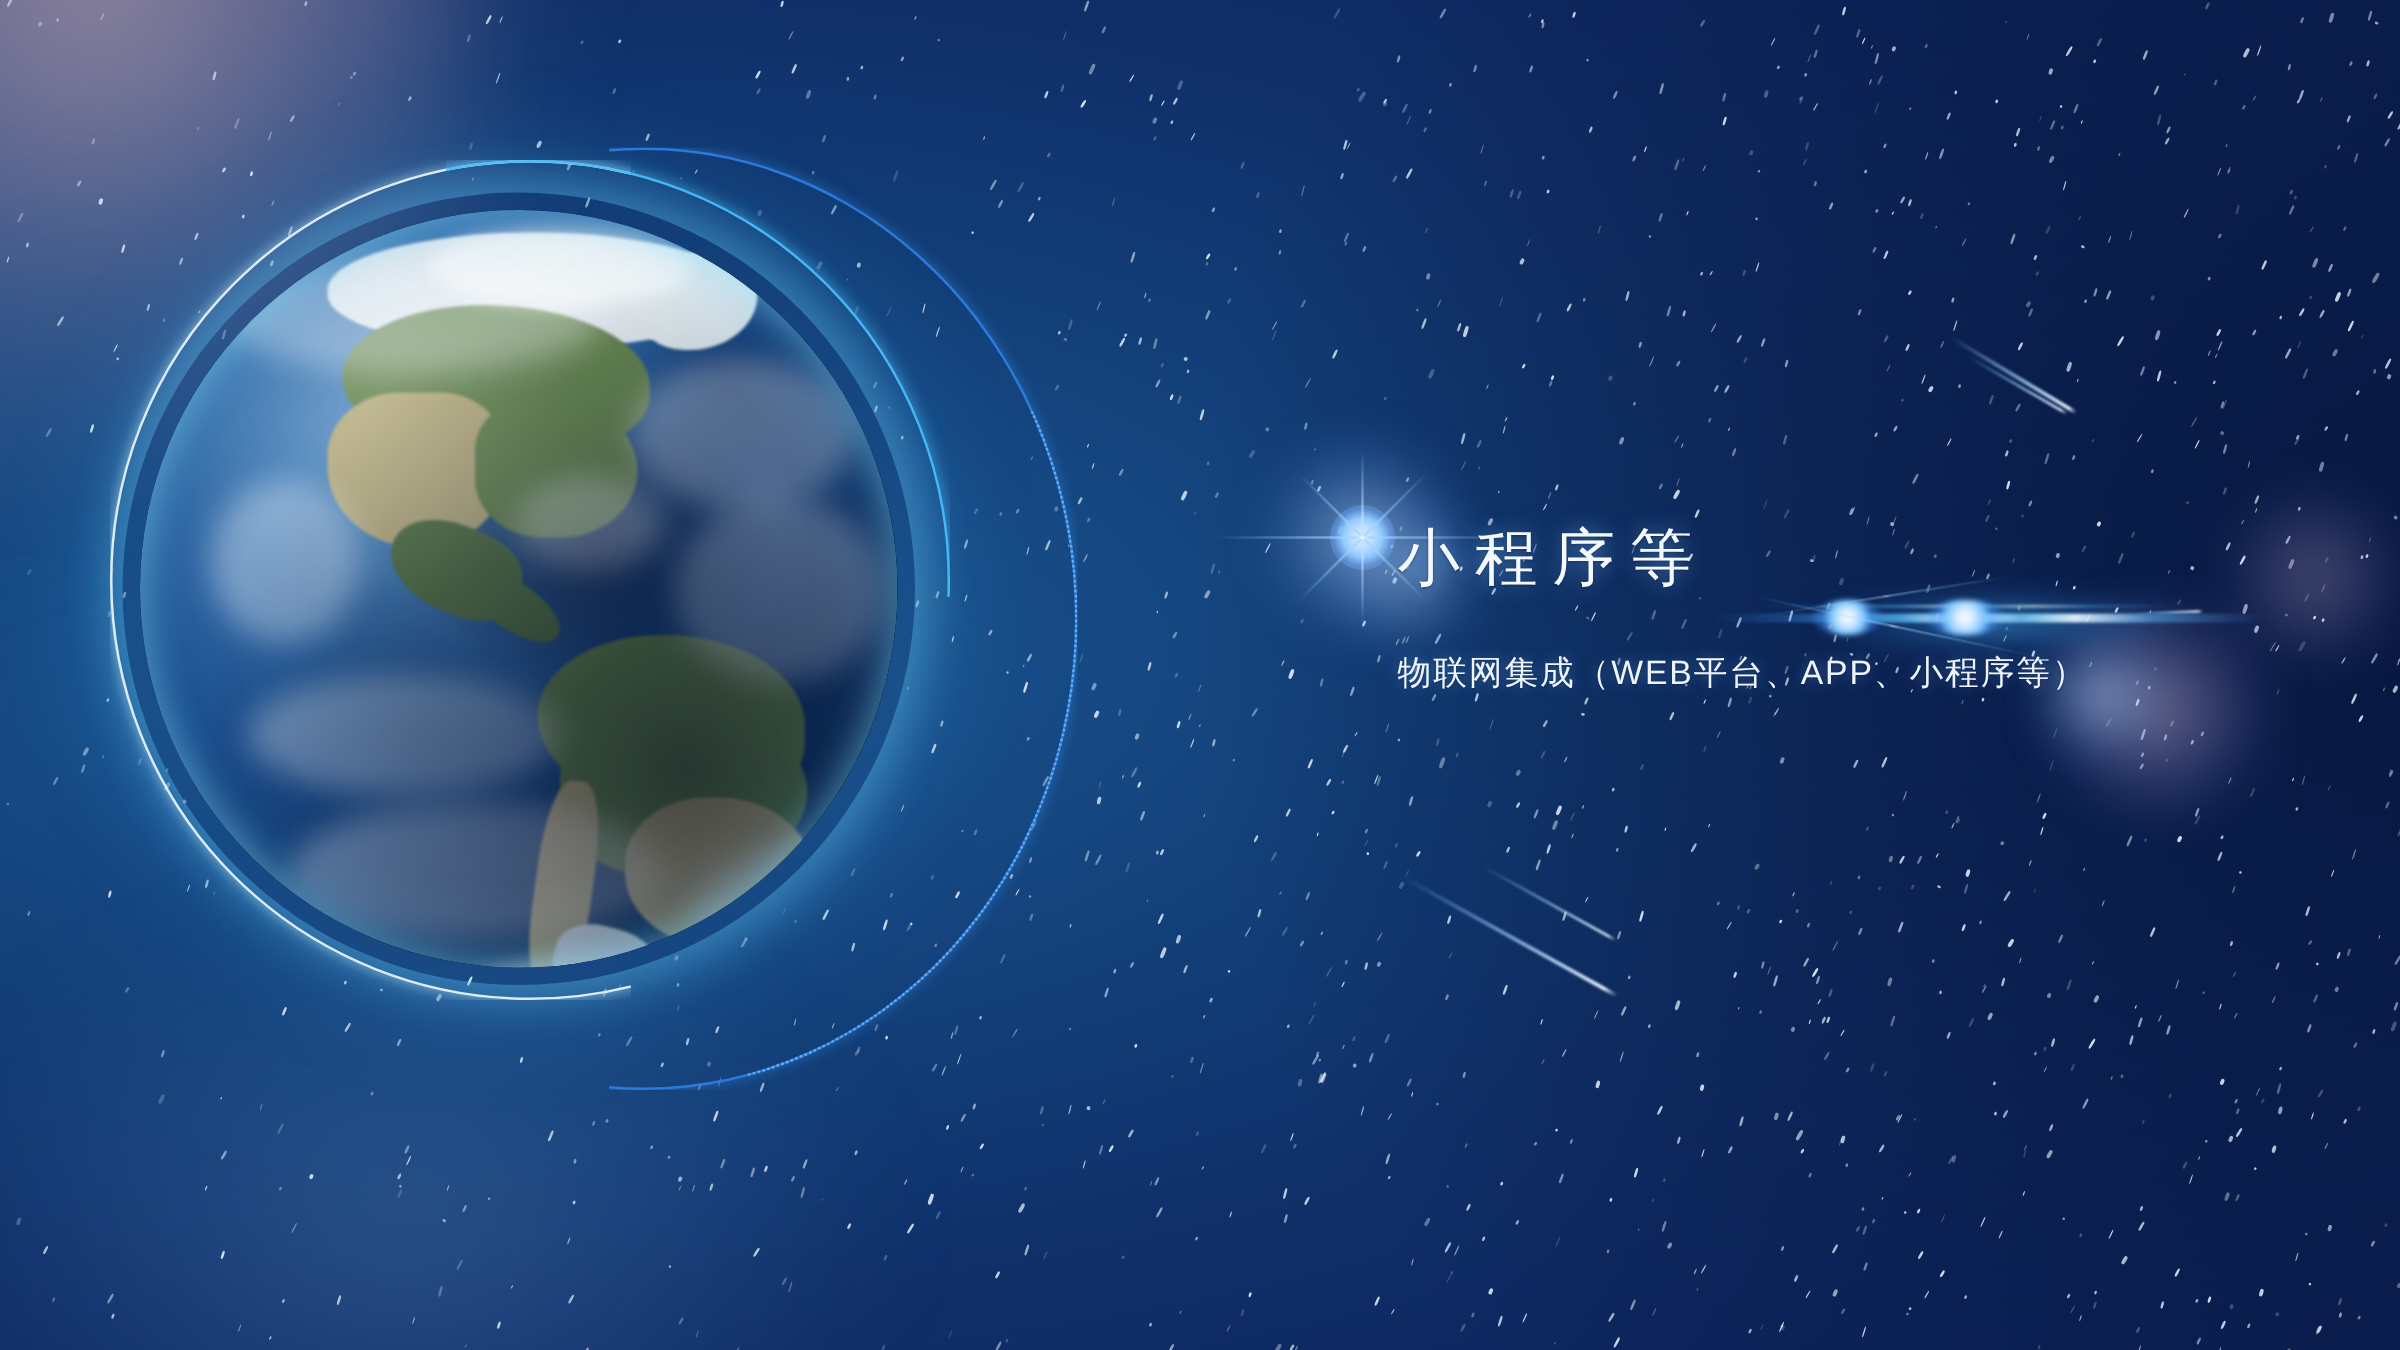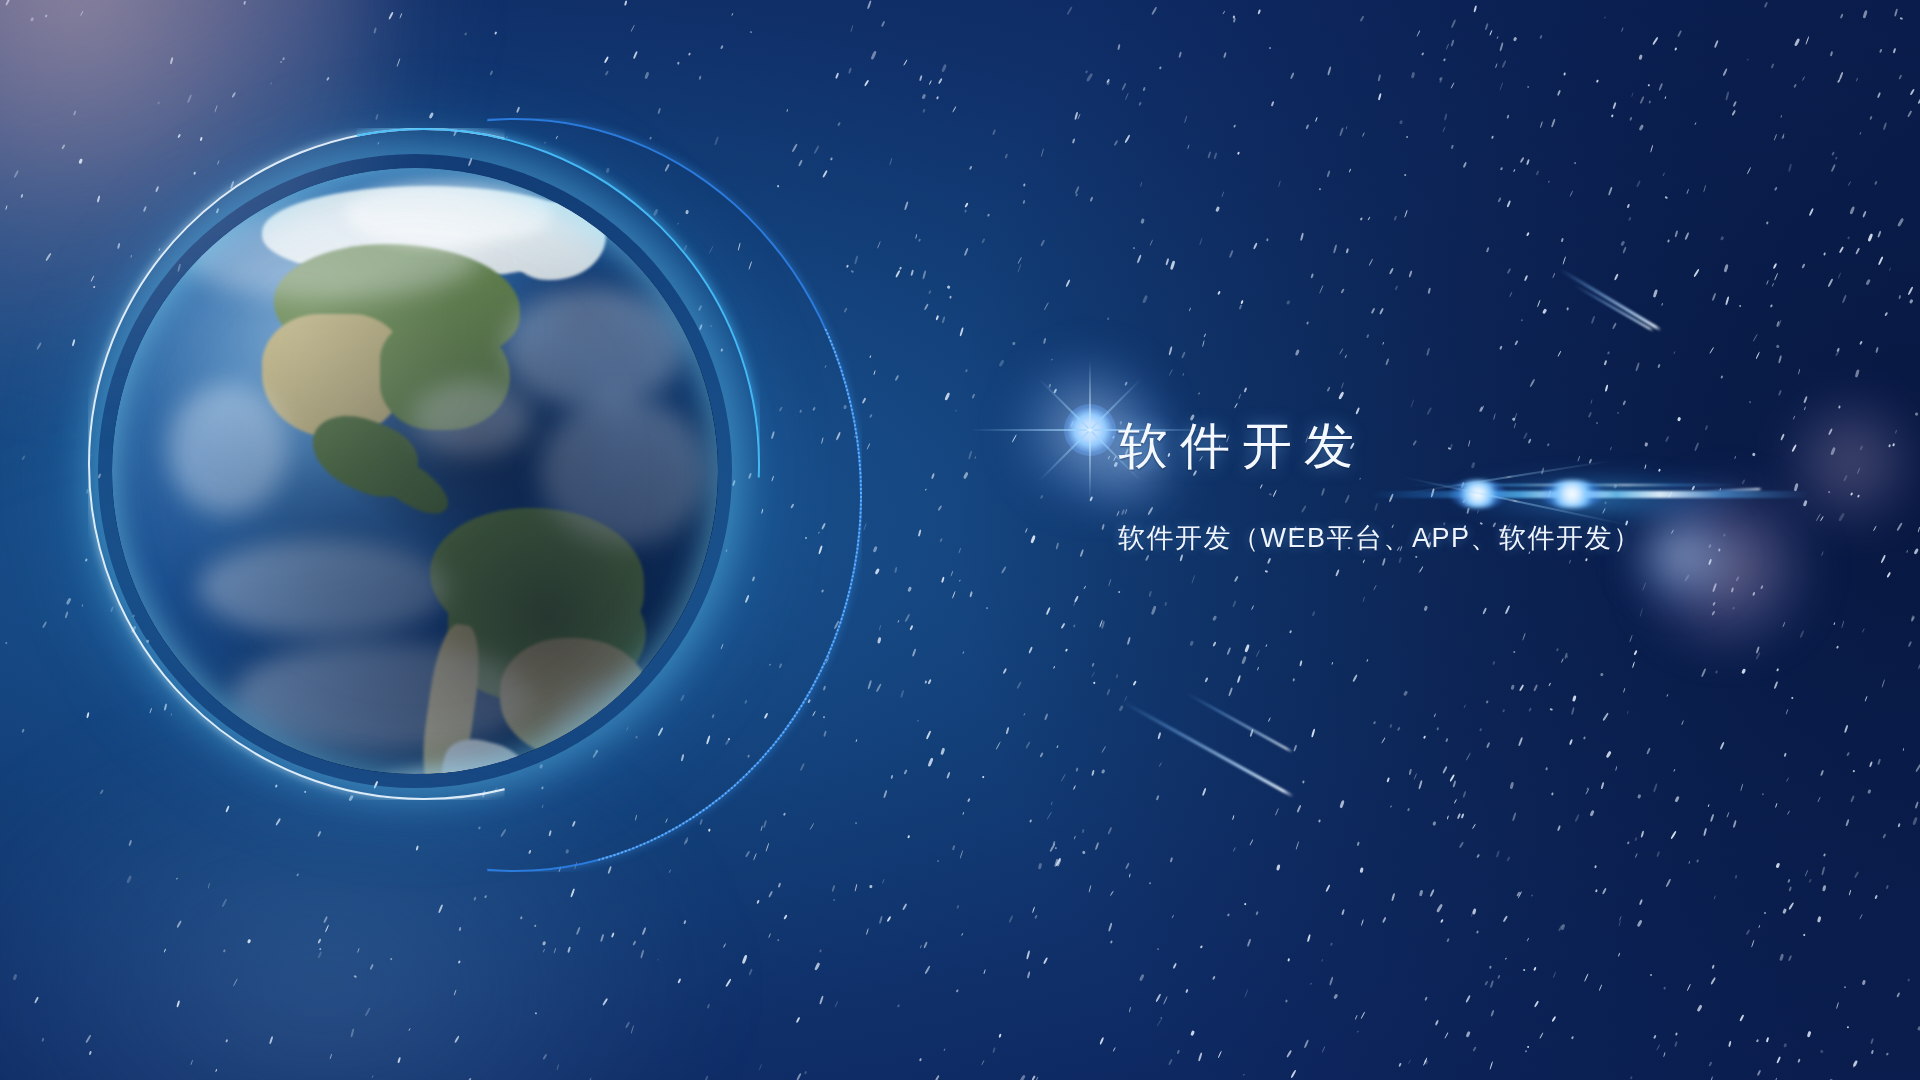--- a/index.html
+++ b/index.html
@@ -1649,17 +1649,17 @@
   <div class="flare-core" style="left:1540px; top:480px; width:64px; height:28px; border-radius:50%; filter:blur(2px);"></div>
   <div class="flare-ray" style="left:1400px; top:500px; width:230px; height:2px; transform:rotate(12deg); opacity:0.55;"></div>
   <div class="flare-ray" style="left:1404px; top:476px; width:210px; height:2px; transform:rotate(-9deg); opacity:0.45;"></div>
 
   <div class="flare-purple" style="left:1636px; top:482px; width:180px; height:170px;"></div>
   <div class="flare-soft" style="left:1620px; top:500px; width:120px; height:110px;"></div>
   <div class="flare-purple" style="left:1776px; top:392px; width:150px; height:140px; opacity:0.7;"></div>
   <div class="flare-soft" style="left:1060px; top:398px; width:140px; height:130px; opacity:0.6;"></div>
 
   <div class="text-block">
-    <h1 class="headline">软件开发</h1>
-    <p class="subline">软件开发（WEB平台、APP、软件开发）</p>
+    <h1 class="headline">小程序等</h1>
+    <p class="subline">物联网集成（WEB平台、APP、小程序等）</p>
   </div>
 
 </div>
 
 </body></html>

